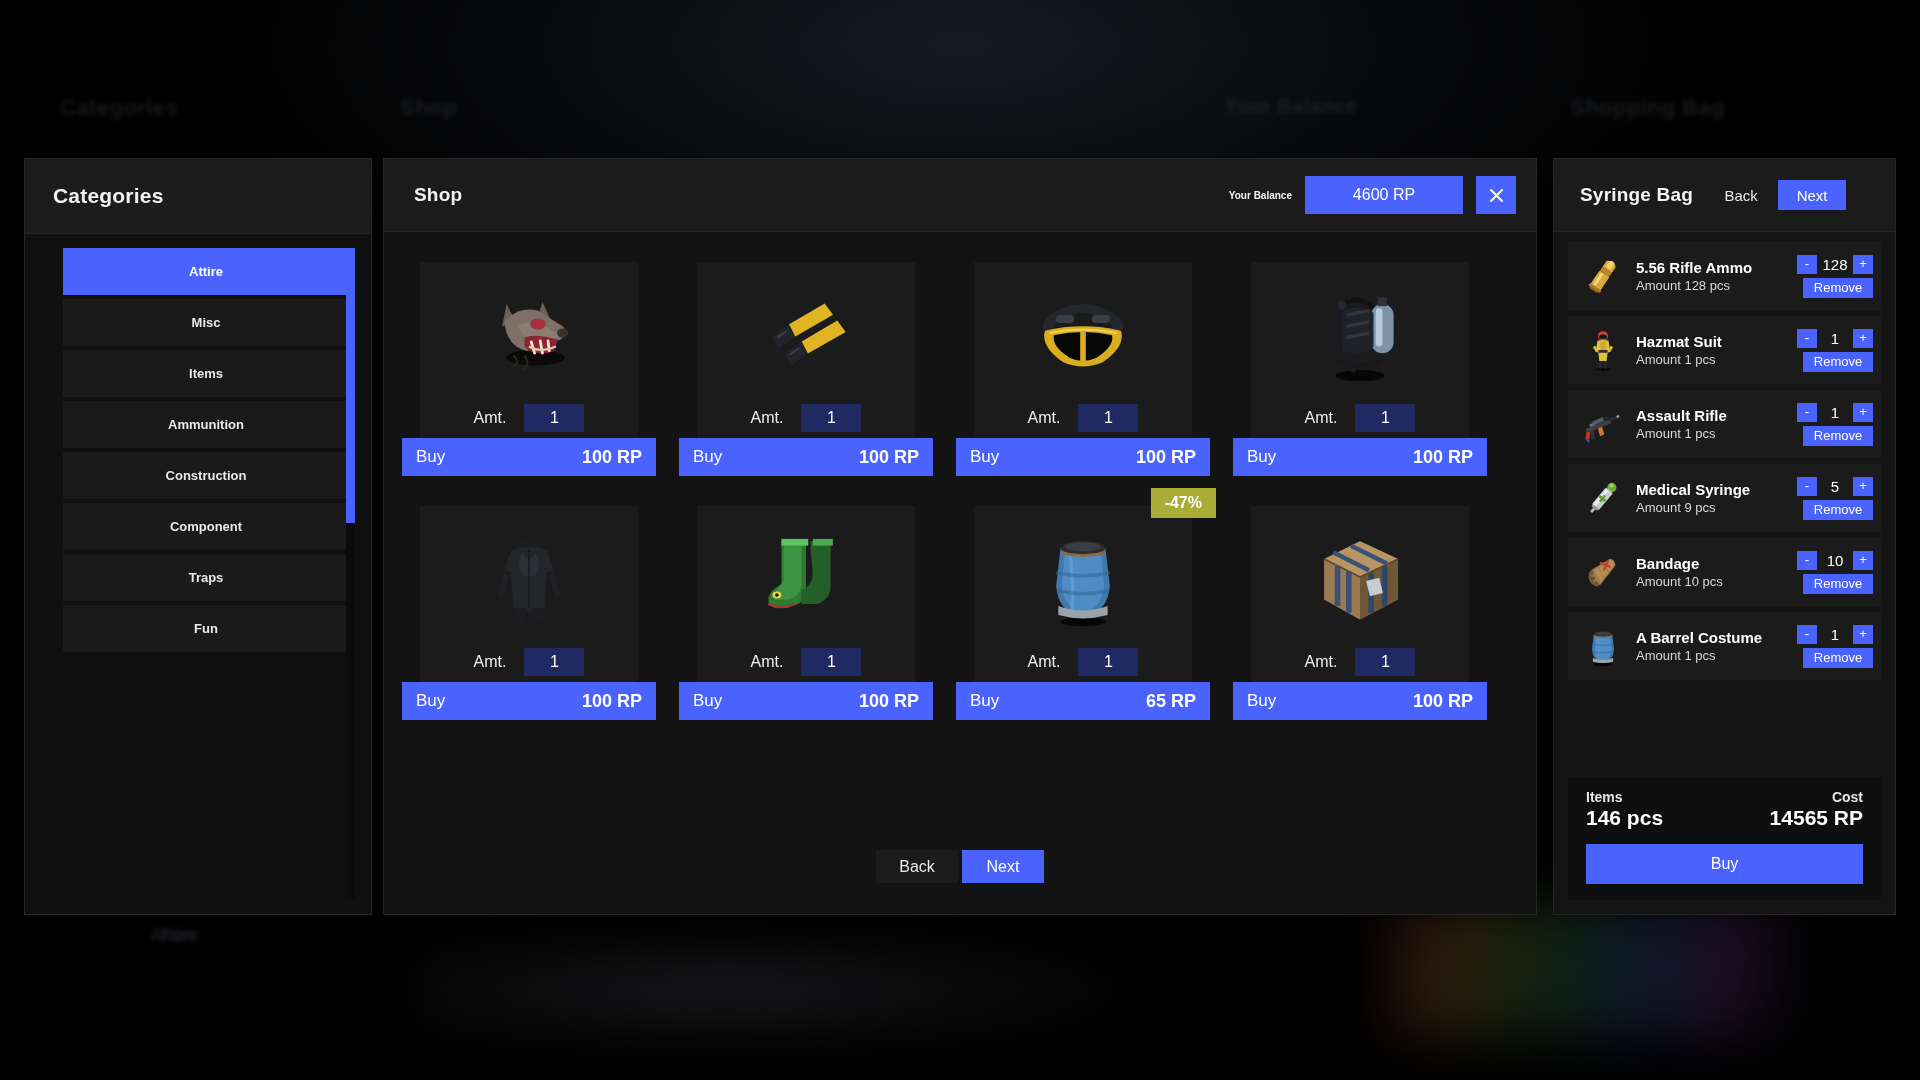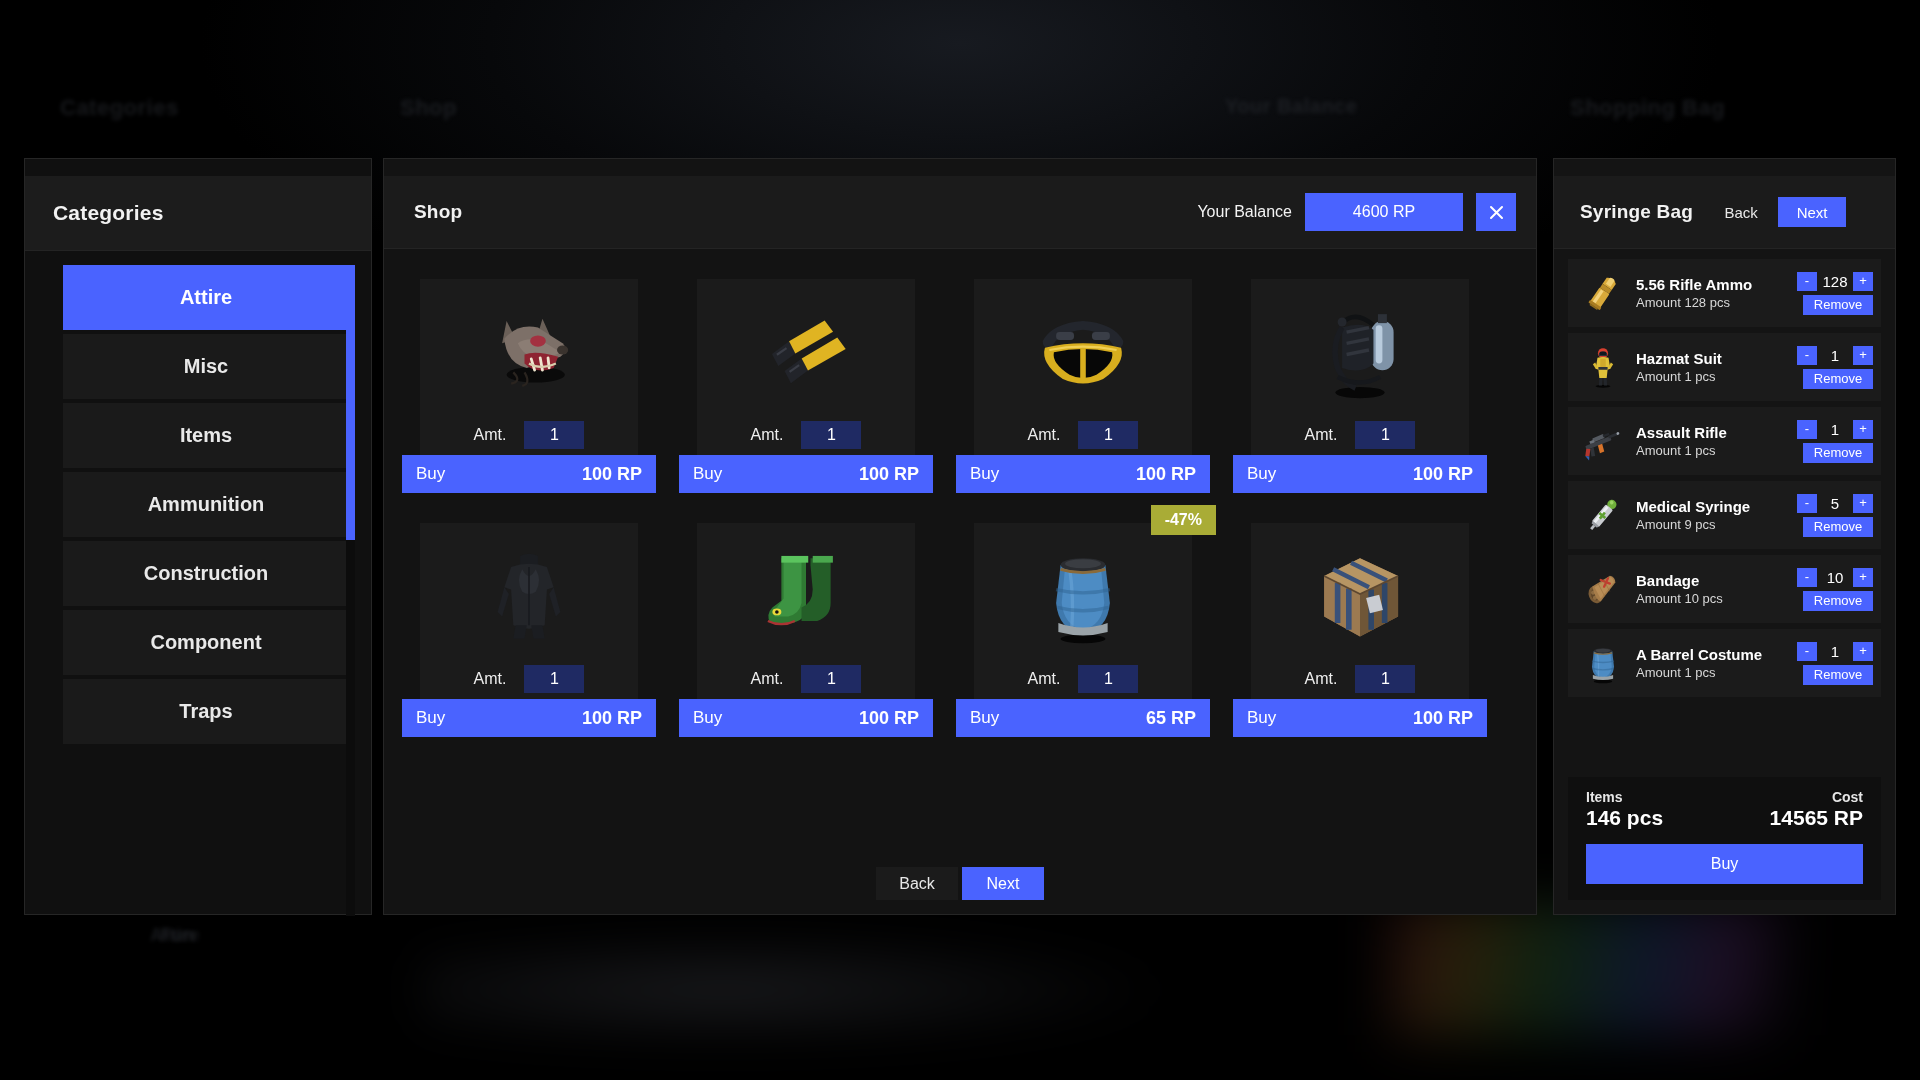--- a/index.html
+++ b/index.html
@@ -62,21 +62,20 @@
   .panel {
     position: absolute;
     background: #131313;
     border: 1px solid #2a2a2a;
   }
   .panel-head {
     background: #1b1b1b;
     border-bottom: 1px solid #242424;
     display: flex;
     align-items: center;
-    margin-top: 17px;
   }
   .panel-title {
     color: #f2f2f2;
     font-weight: bold;
     letter-spacing: .2px;
   }
 
   
   #categories {
     left: 24px; top: 158px;
@@ -98,24 +97,24 @@
   }
   .cat-list {
     height: 100%;
     overflow: hidden;
     display: flex;
     flex-direction: column;
     gap: 4px;
   }
   .cat-item {
     flex: 0 0 auto;
-    height: 65px;
+    height: 47px;
     background: #1a1a1a;
     color: #e9e9e9;
-    font-size: 20px;
+    font-size: 13px;
     font-weight: bold;
     display: flex;
     align-items: center;
     justify-content: center;
     cursor: pointer;
     user-select: none;
   }
   .cat-item.active {
     background: #4a63ff;
     color: #ffffff;
@@ -150,22 +149,22 @@
   }
   #shop .panel-title { font-size: 19px; }
 
   .balance-group {
     display: flex;
     align-items: center;
     gap: 13px;
   }
   .balance-label {
     color: #f3f3f3;
-    font-size: 16px;
-    font-weight: normal;
+    font-size: 10px;
+    font-weight: bold;
   }
   .balance-pill {
     width: 158px; height: 38px;
     background: #4a63ff;
     color: #fff;
     font-size: 16px;
     display: flex;
     align-items: center;
     justify-content: center;
     cursor: pointer;
@@ -425,20 +424,21 @@
     </div>
     <div class="cat-list-wrap">
       <div class="cat-list" id="cat-list">
           <div class="cat-item active">Attire</div>
           <div class="cat-item">Misc</div>
           <div class="cat-item">Items</div>
           <div class="cat-item">Ammunition</div>
           <div class="cat-item">Construction</div>
           <div class="cat-item">Component</div>
           <div class="cat-item">Traps</div>
+          <div class="cat-item">Fun</div>
         </div>
       <div class="cat-scrolltrack">
         <div class="cat-scrollthumb"></div>
       </div>
     </div>
   </section>
 
   <section class="panel" id="shop">
     <div class="panel-head">
       <span class="panel-title">Shop</span>

